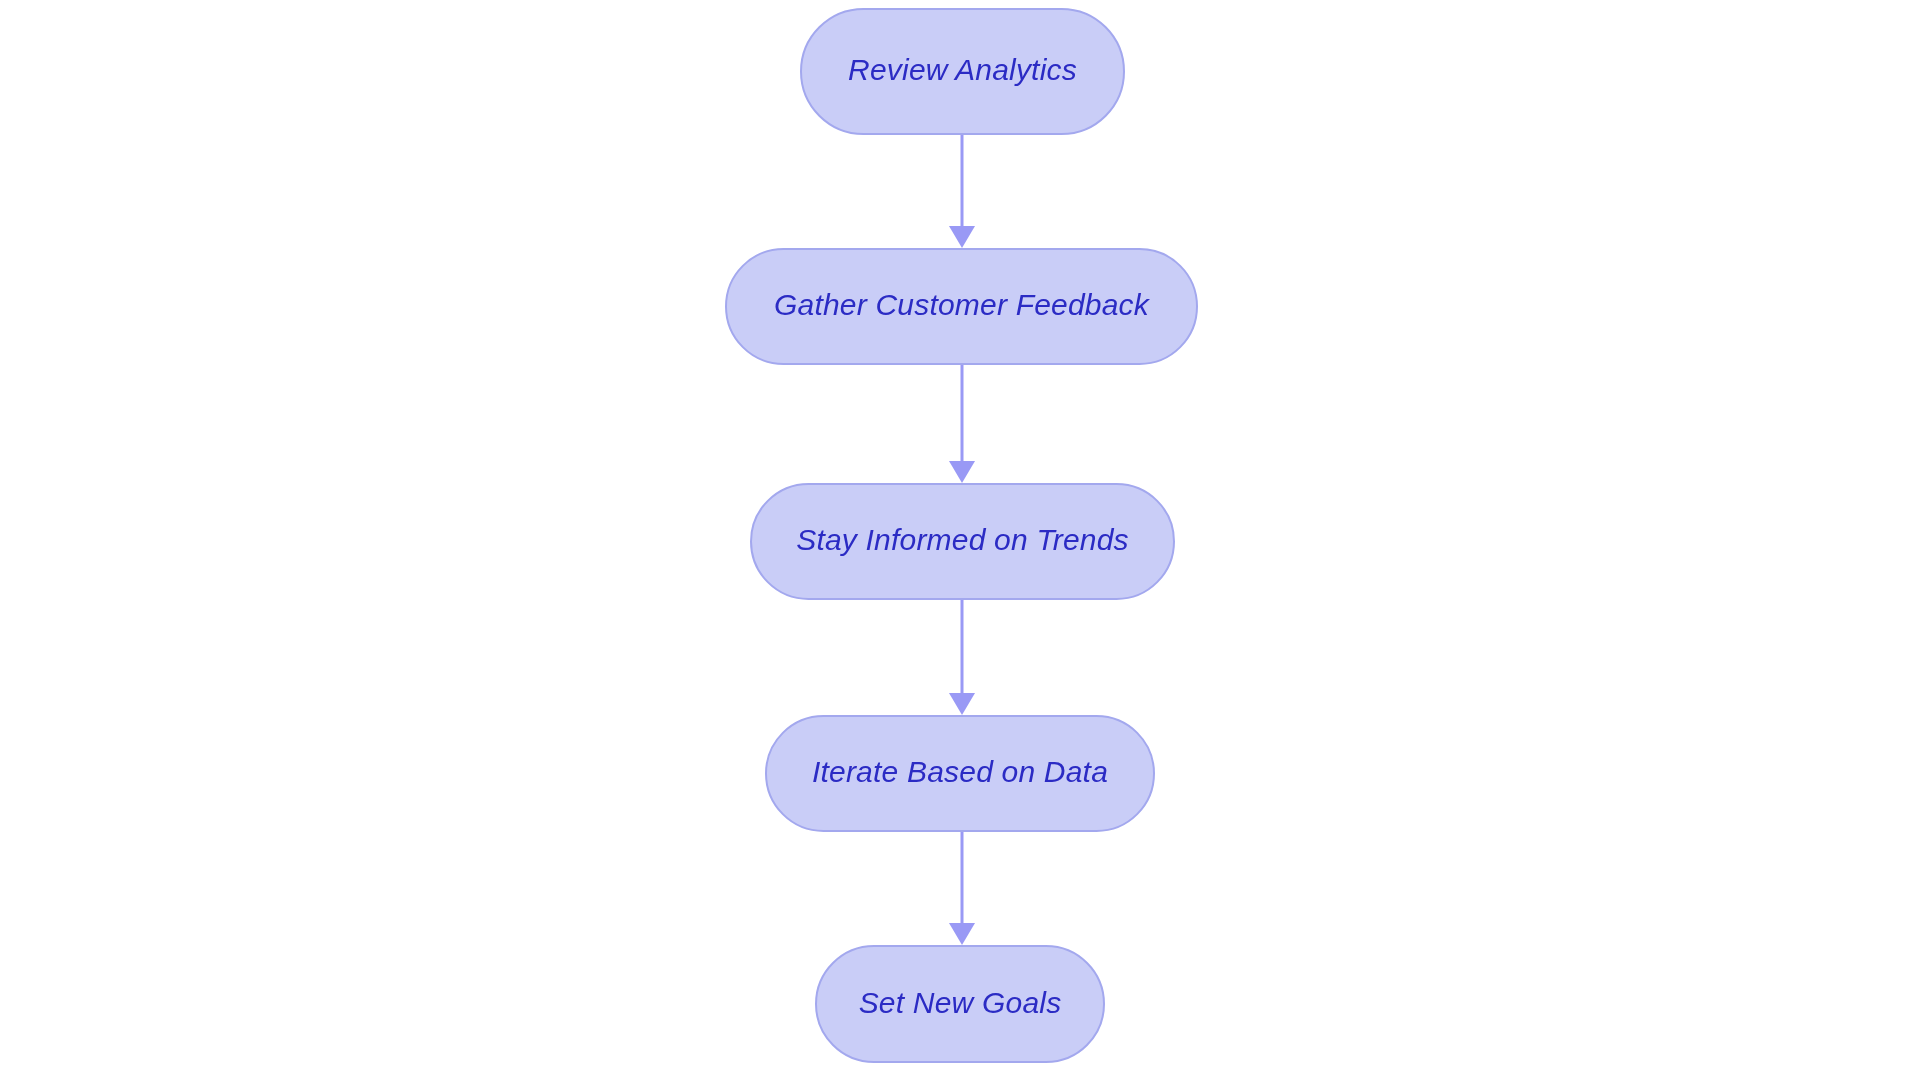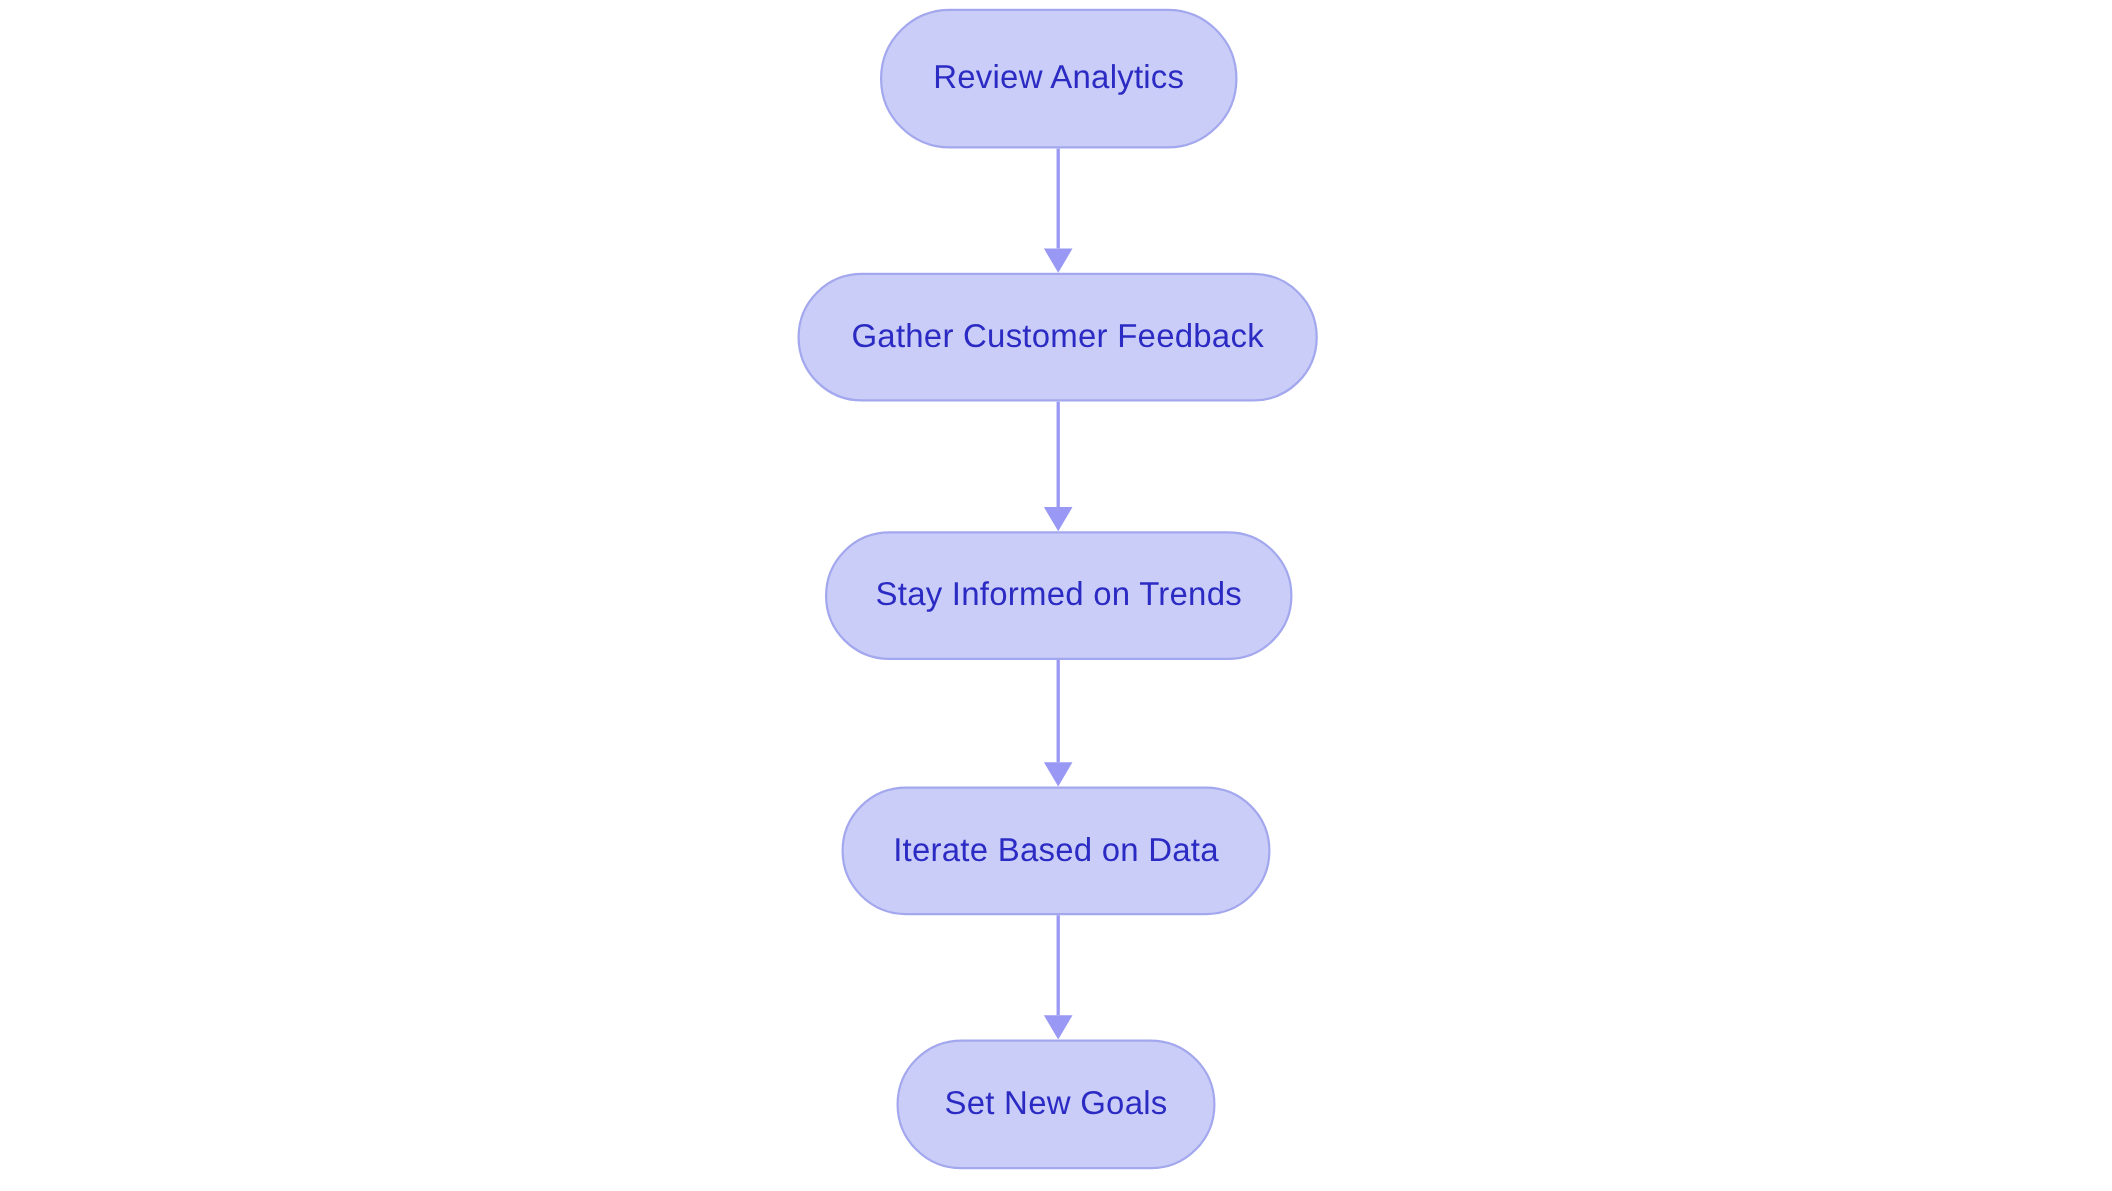--- a/index.html
+++ b/index.html
@@ -12,20 +12,21 @@
     width: 1920px;
     height: 1083px;
     overflow: hidden;
     font-family: "Liberation Sans", sans-serif;
   }
   #flow-canvas {
     position: relative;
     width: 1904px;
     height: 1083px;
     background: #ffffff;
+    font-style: italic;
   }
   #flow-svg {
     position: absolute;
     left: 0;
     top: 0;
     width: 1920px;
     height: 1083px;
     display: block;
   }
   .node-label {

